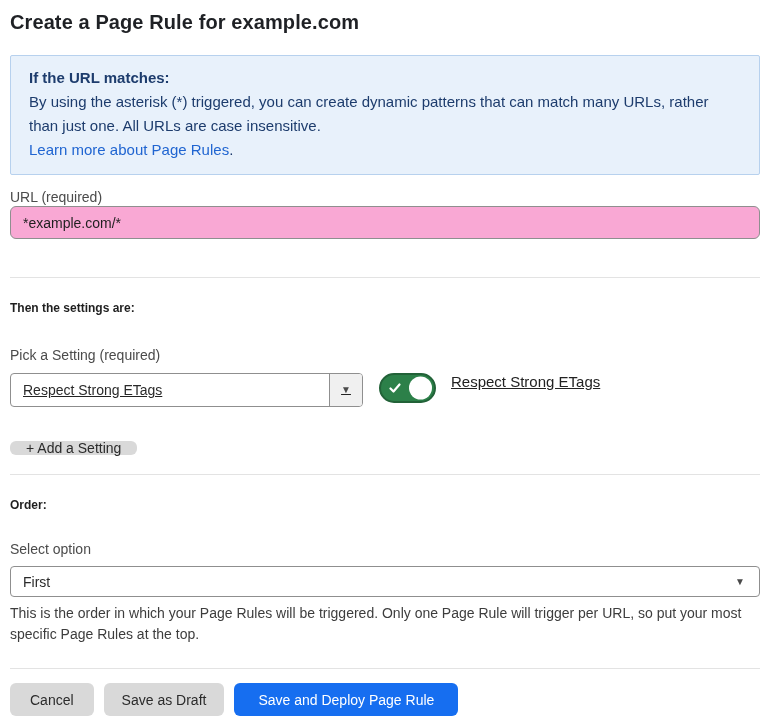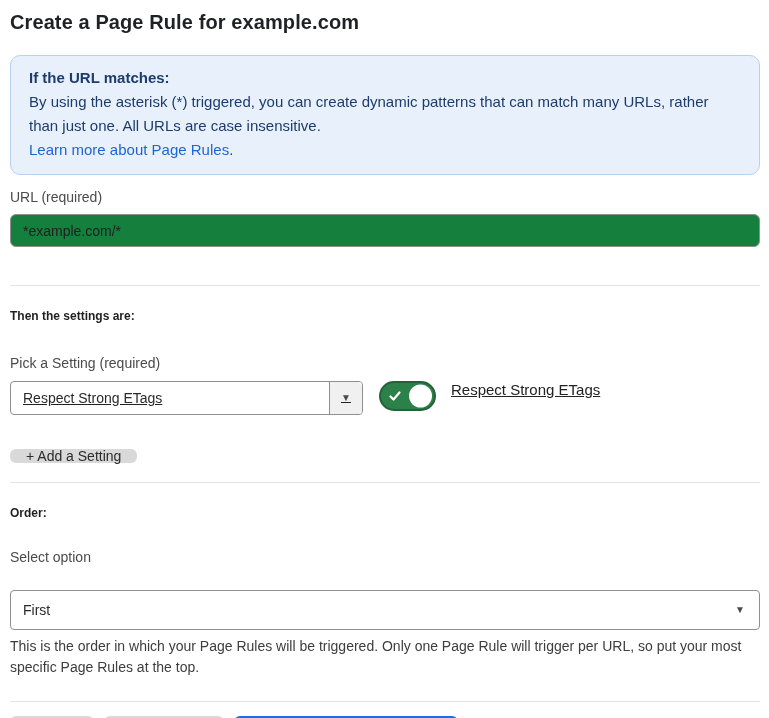--- a/index.html
+++ b/index.html
@@ -17,21 +17,21 @@
     font-weight: 700;
     color: #1f2125;
     line-height: 27px;
     letter-spacing: 0.1px;
   }
 
   .info-box {
     margin-top: 19px;
     background: #e8f1fb;
     border: 1px solid #b7d1ee;
-    border-radius: 10px;
+    border-radius: 2px;
     padding: 10px 34px 12px 18px;
     color: #1d3c6d;
     font-size: 15px;
     line-height: 24px;
   }
   .info-box .info-heading { font-weight: 700; }
   .info-box a.info-link {
     color: #2065d1;
     cursor: pointer;
   }
@@ -39,24 +39,23 @@
 
   .field-label {
     margin-top: 13px;
     font-size: 14px;
     color: #4b4b4b;
     line-height: 18px;
   }
 
   .url-input {
     display: block;
-    margin-top: 8px;
     width: 100%;
     height: 33px;
-    background: #15803d;
+    background: #f9a8d4;
     border: 1px solid #8f8f8f;
     border-radius: 6px;
     padding: 0 12px;
     font-size: 14px;
     color: #1f1f1f;
     font-family: "Liberation Sans", "DejaVu Sans", sans-serif;
   }
 
   .divider {
     border: none;
@@ -175,23 +174,23 @@
     background: #166ef0;
     color: #ffffff;
     padding: 0 24px;
   }
   .btn.cancel { padding: 0 20px; }
   .btn.draft  { padding: 0 18px; }
 
   .order-label { margin-top: 24px; }
 
   .order-select {
-    margin-top: 24px;
+    margin-top: 8px;
     width: 100%;
-    height: 40px;
+    height: 31px;
     border: 1px solid #8f8f8f;
     border-radius: 4px;
     background: #ffffff;
     display: flex;
     align-items: center;
     padding: 0 14px 0 12px;
     font-size: 14px;
     color: #2a2a2a;
     cursor: pointer;
   }

